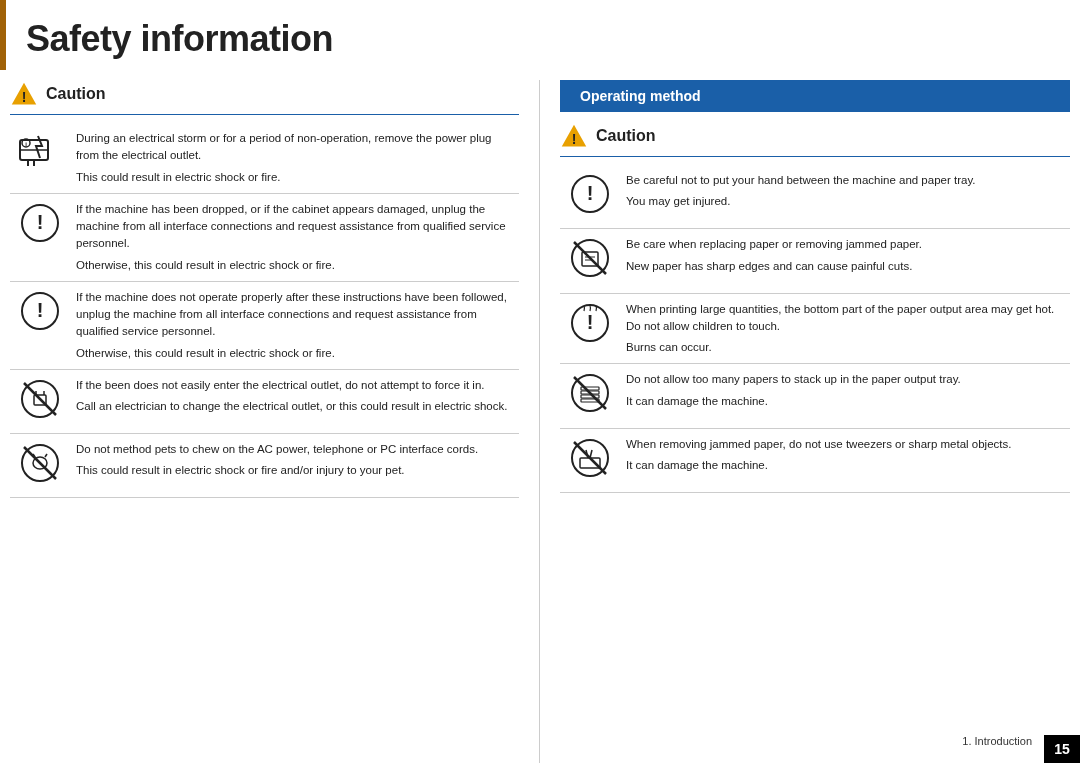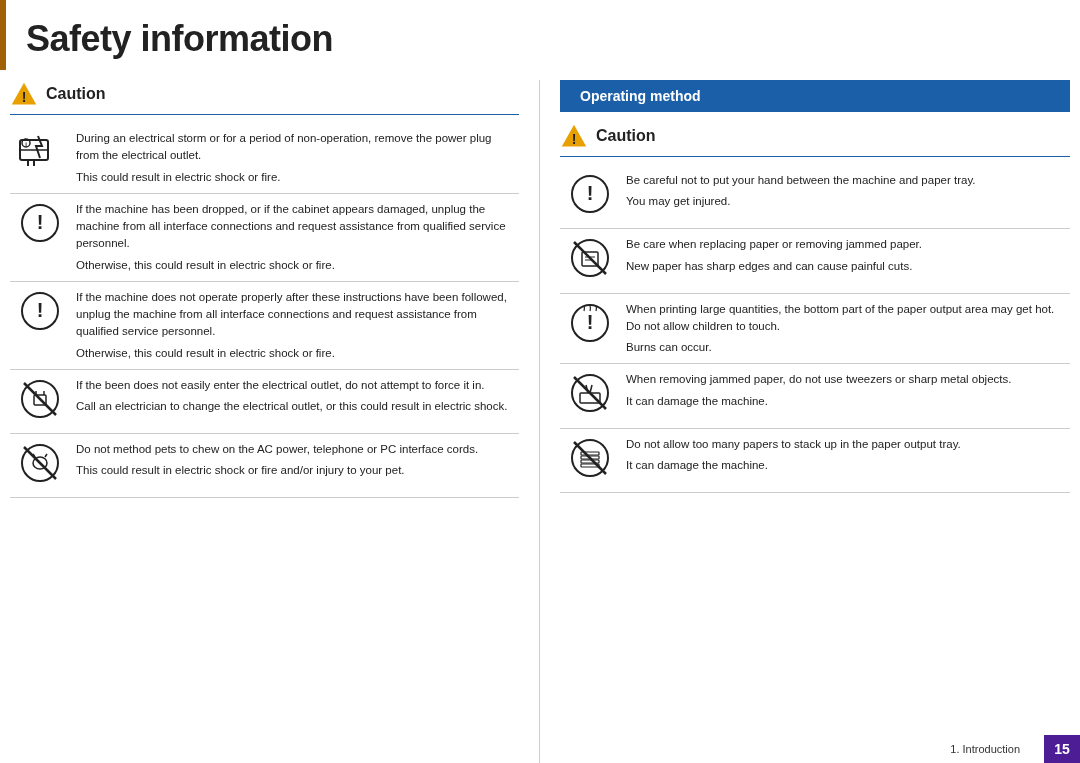--- a/index.html
+++ b/index.html
@@ -104,32 +104,31 @@
 
     .text-cell p:last-child {
       margin-bottom: 0;
     }
 
     .footer-bar {
       position: absolute;
       bottom: 0;
       right: 0;
       display: flex;
-      align-items: center;
-      gap: 16px;
+      gap: 4px;
     }
 
     .footer-text {
       font-size: 11px;
       color: #333;
       padding-right: 8px;
     }
 
     .footer-num {
-      background: #4c1d95;
+      background: #000000;
       color: #fff;
       font-weight: 700;
       font-size: 14px;
       padding: 6px 10px;
       min-width: 36px;
       text-align: center;
     }
   </style>
 </head>
 <body>
@@ -296,49 +295,49 @@
           <p>Burns can occur.</p>
         </td>
       </tr>
 
       <tr>
         <td class="icon-cell">
           <svg viewBox="0 0 44 44">
             <circle cx="22" cy="22" r="18" fill="none" stroke="#222" stroke-width="2"></circle>
             <line x1="6" y1="6" x2="38" y2="38" stroke="#222" stroke-width="2.5"></line>
 
-            <rect x="12" y="22" width="20" height="10" rx="1" fill="none" stroke="#222" stroke-width="1.5"></rect>
-
-            <line x1="18" y1="14" x2="20" y2="22" stroke="#222" stroke-width="1.5"></line>
-            <line x1="24" y1="14" x2="22" y2="22" stroke="#222" stroke-width="1.5"></line>
-          </svg>
-        </td>
-        <td class="text-cell">
-          <p>When removing jammed paper, do not use tweezers or sharp metal objects.</p>
-          <p>It can damage the machine.</p>
-        </td>
-      </tr>
-
-      <tr>
-        <td class="icon-cell">
-          <svg viewBox="0 0 44 44">
-            <circle cx="22" cy="22" r="18" fill="none" stroke="#222" stroke-width="2"></circle>
-            <line x1="6" y1="6" x2="38" y2="38" stroke="#222" stroke-width="2.5"></line>
-
             <rect x="13" y="28" width="18" height="3" rx="0.5" fill="none" stroke="#222" stroke-width="1.2"></rect>
             <rect x="13" y="24" width="18" height="3" rx="0.5" fill="none" stroke="#222" stroke-width="1.2"></rect>
             <rect x="13" y="20" width="18" height="3" rx="0.5" fill="none" stroke="#222" stroke-width="1.2"></rect>
             <rect x="13" y="16" width="18" height="3" rx="0.5" fill="none" stroke="#222" stroke-width="1.2"></rect>
           </svg>
         </td>
         <td class="text-cell">
           <p>Do not allow too many papers to stack up in the paper output tray.</p>
           <p>It can damage the machine.</p>
         </td>
       </tr>
+
+      <tr>
+        <td class="icon-cell">
+          <svg viewBox="0 0 44 44">
+            <circle cx="22" cy="22" r="18" fill="none" stroke="#222" stroke-width="2"></circle>
+            <line x1="6" y1="6" x2="38" y2="38" stroke="#222" stroke-width="2.5"></line>
+
+            <rect x="12" y="22" width="20" height="10" rx="1" fill="none" stroke="#222" stroke-width="1.5"></rect>
+
+            <line x1="18" y1="14" x2="20" y2="22" stroke="#222" stroke-width="1.5"></line>
+            <line x1="24" y1="14" x2="22" y2="22" stroke="#222" stroke-width="1.5"></line>
+          </svg>
+        </td>
+        <td class="text-cell">
+          <p>When removing jammed paper, do not use tweezers or sharp metal objects.</p>
+          <p>It can damage the machine.</p>
+        </td>
+      </tr>
     </tbody>
       </table>
   </div>
 </div>
 
 <div class="footer-bar">
   <span class="footer-text">1.  Introduction</span>
   <span class="footer-num">15</span>
 </div>
 

